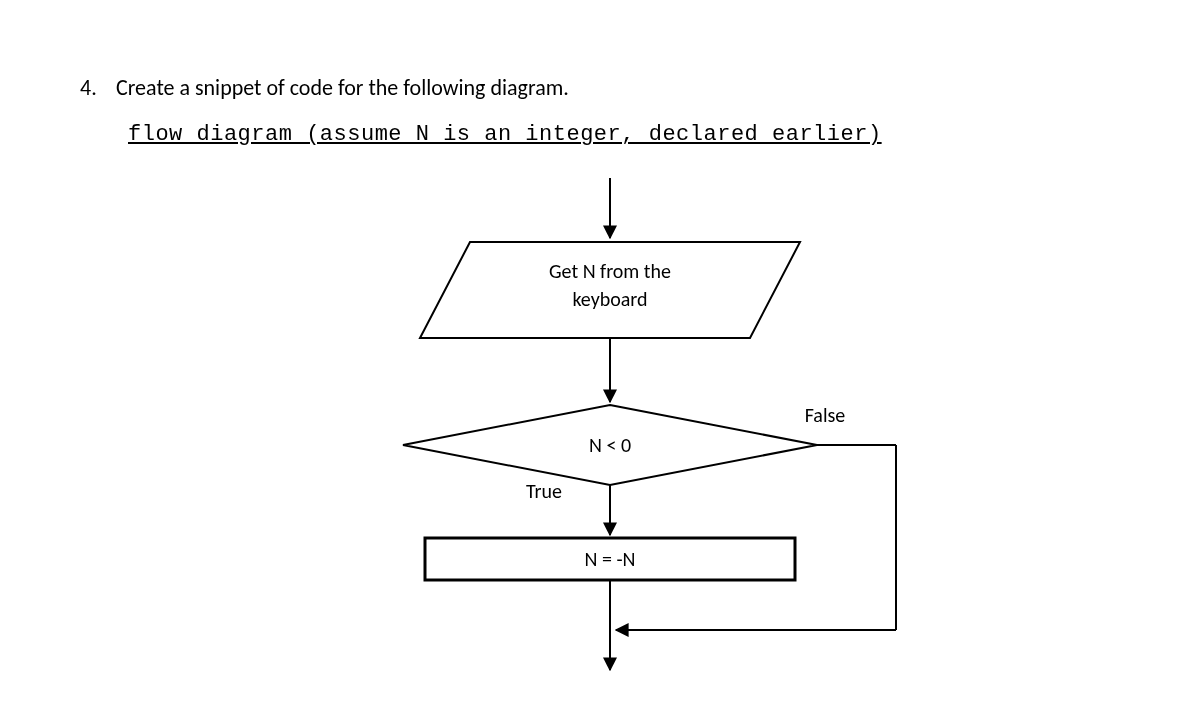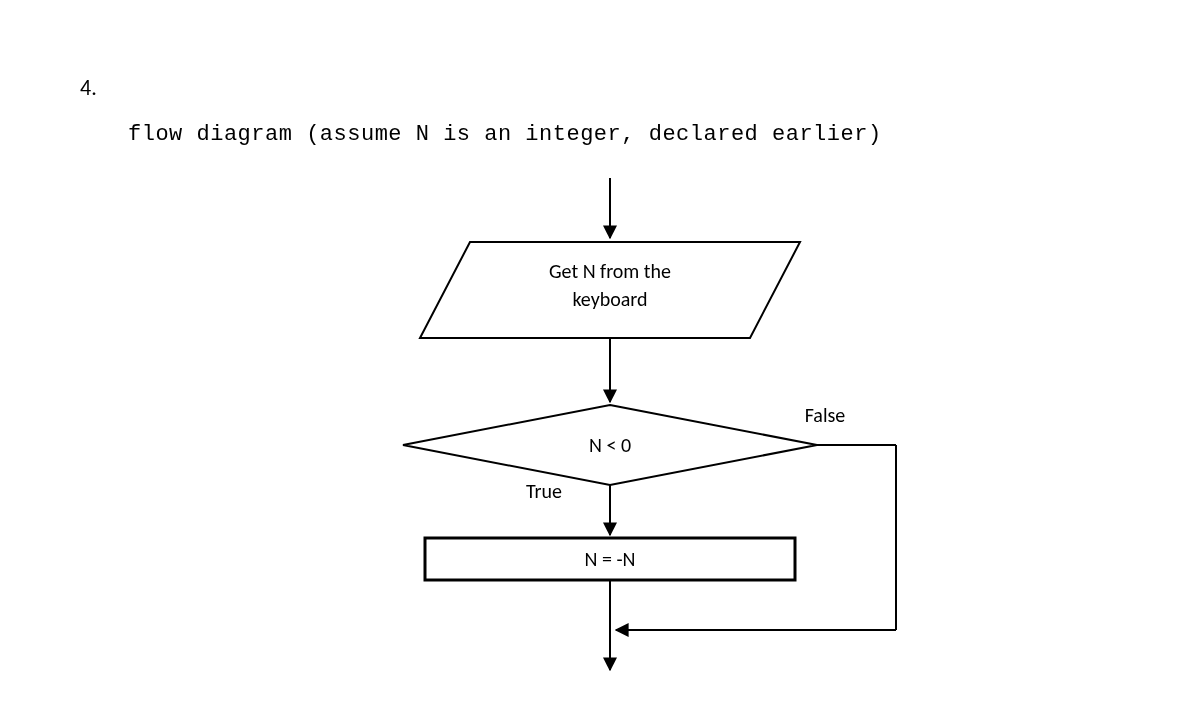--- a/index.html
+++ b/index.html
@@ -28,20 +28,21 @@
     top: 74px;
     font-size: 22px;
   }
   .subtitle {
     position: absolute;
     left: 128px;
     top: 122px;
     font-size: 22px;
     font-family: "Courier New", monospace;
     letter-spacing: 0.5px;
+    text-decoration: underline;
   }
   svg {
     position: absolute;
     left: 0;
     top: 0;
   }
   .node-text {
     font-family: "Calibri", "Segoe UI", Arial, sans-serif;
     font-size: 20px;
     fill: #000;
@@ -51,20 +52,21 @@
     font-size: 20px;
     fill: #000;
   }
 </style>
 </head>
 <body>
 
 <div class="page">
 
   <div class="q-num">4.</div>
+  <div class="q-text">Create a snippet of code for the following diagram.</div>
   <div class="subtitle">flow diagram (assume N is an integer, declared earlier)</div>
 
   <svg width="1200" height="713">
     <defs>
       <marker id="arrow" viewBox="0 0 10 10" refX="9" refY="5" markerWidth="7" markerHeight="7" orient="auto-start-reverse">
         <path d="M 0 0 L 10 5 L 0 10 z" fill="#000"></path>
       </marker>
     </defs>
 
     <line x1="610" y1="178" x2="610" y2="238" stroke="#000" stroke-width="2" marker-end="url(#arrow)"></line>

